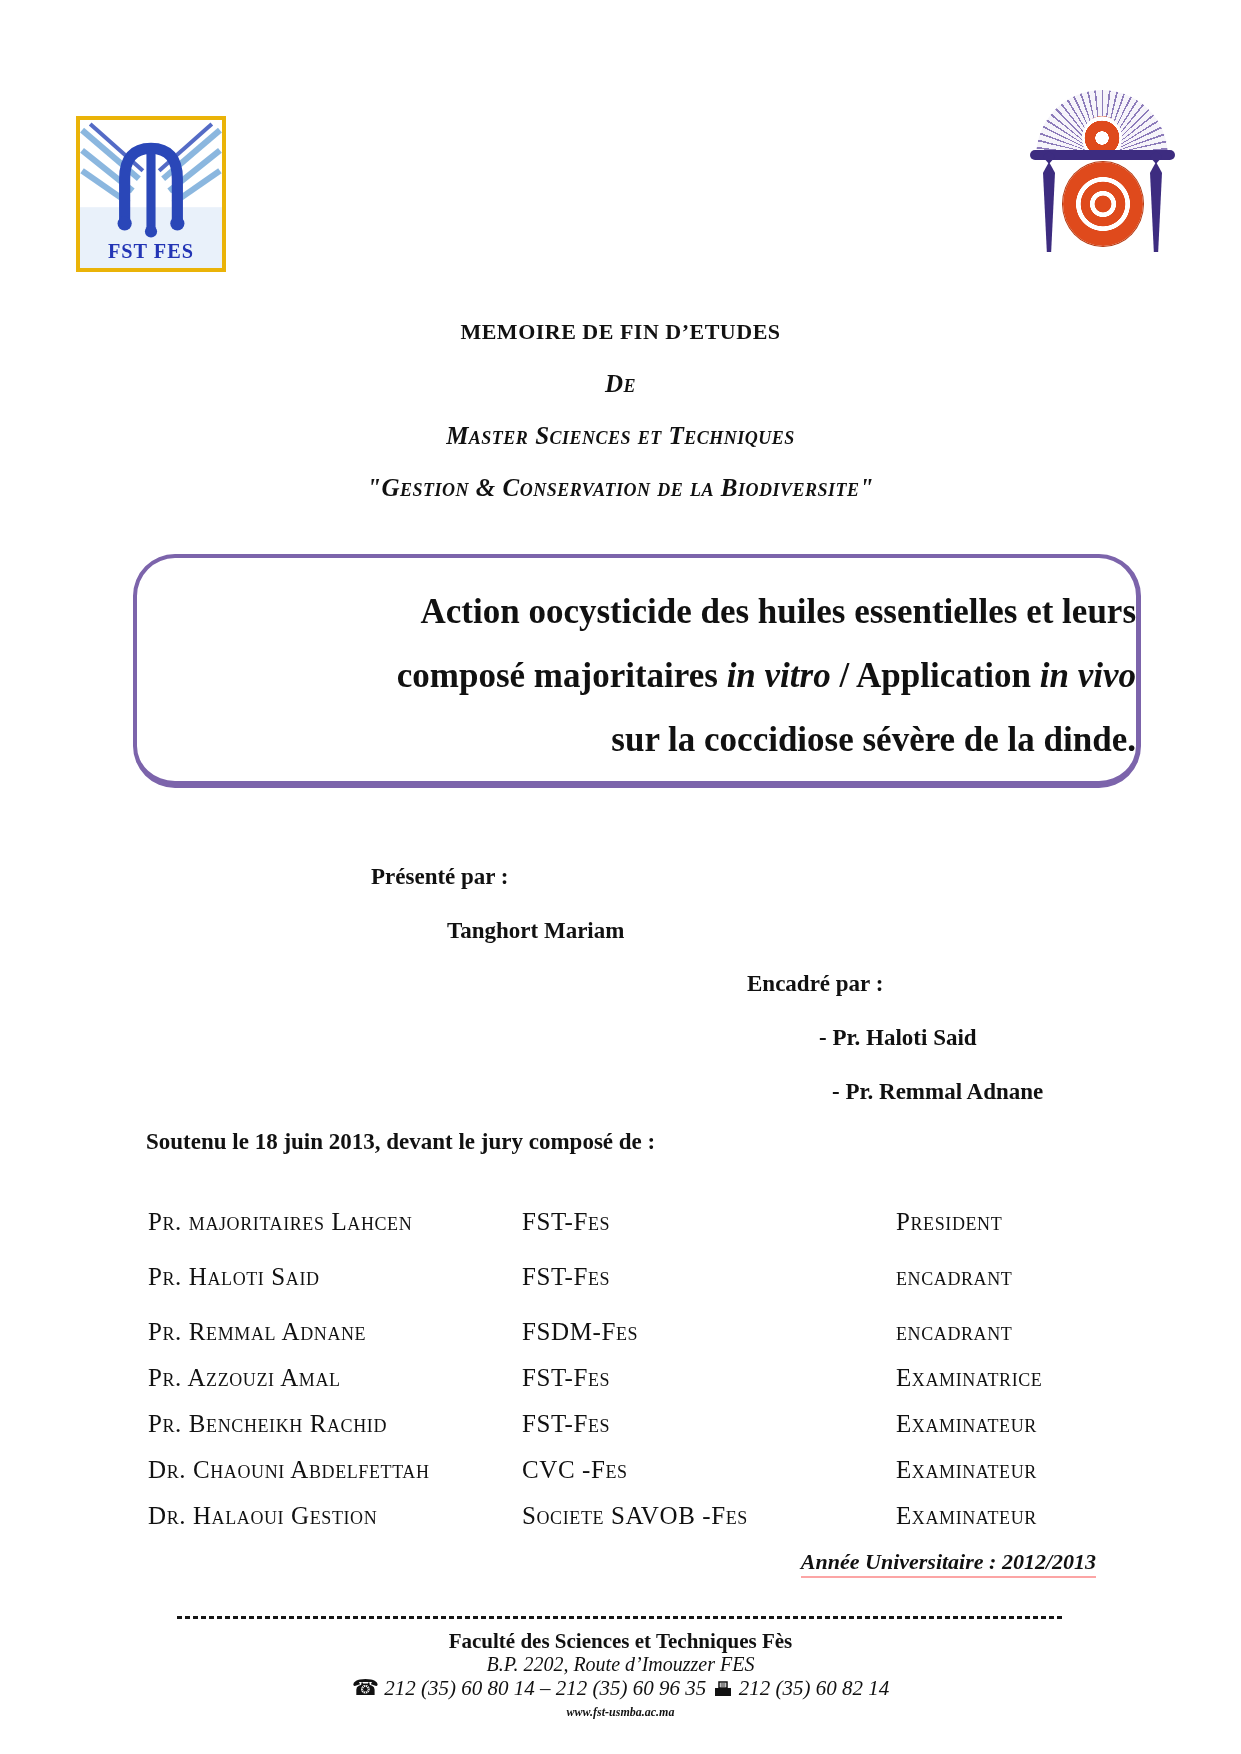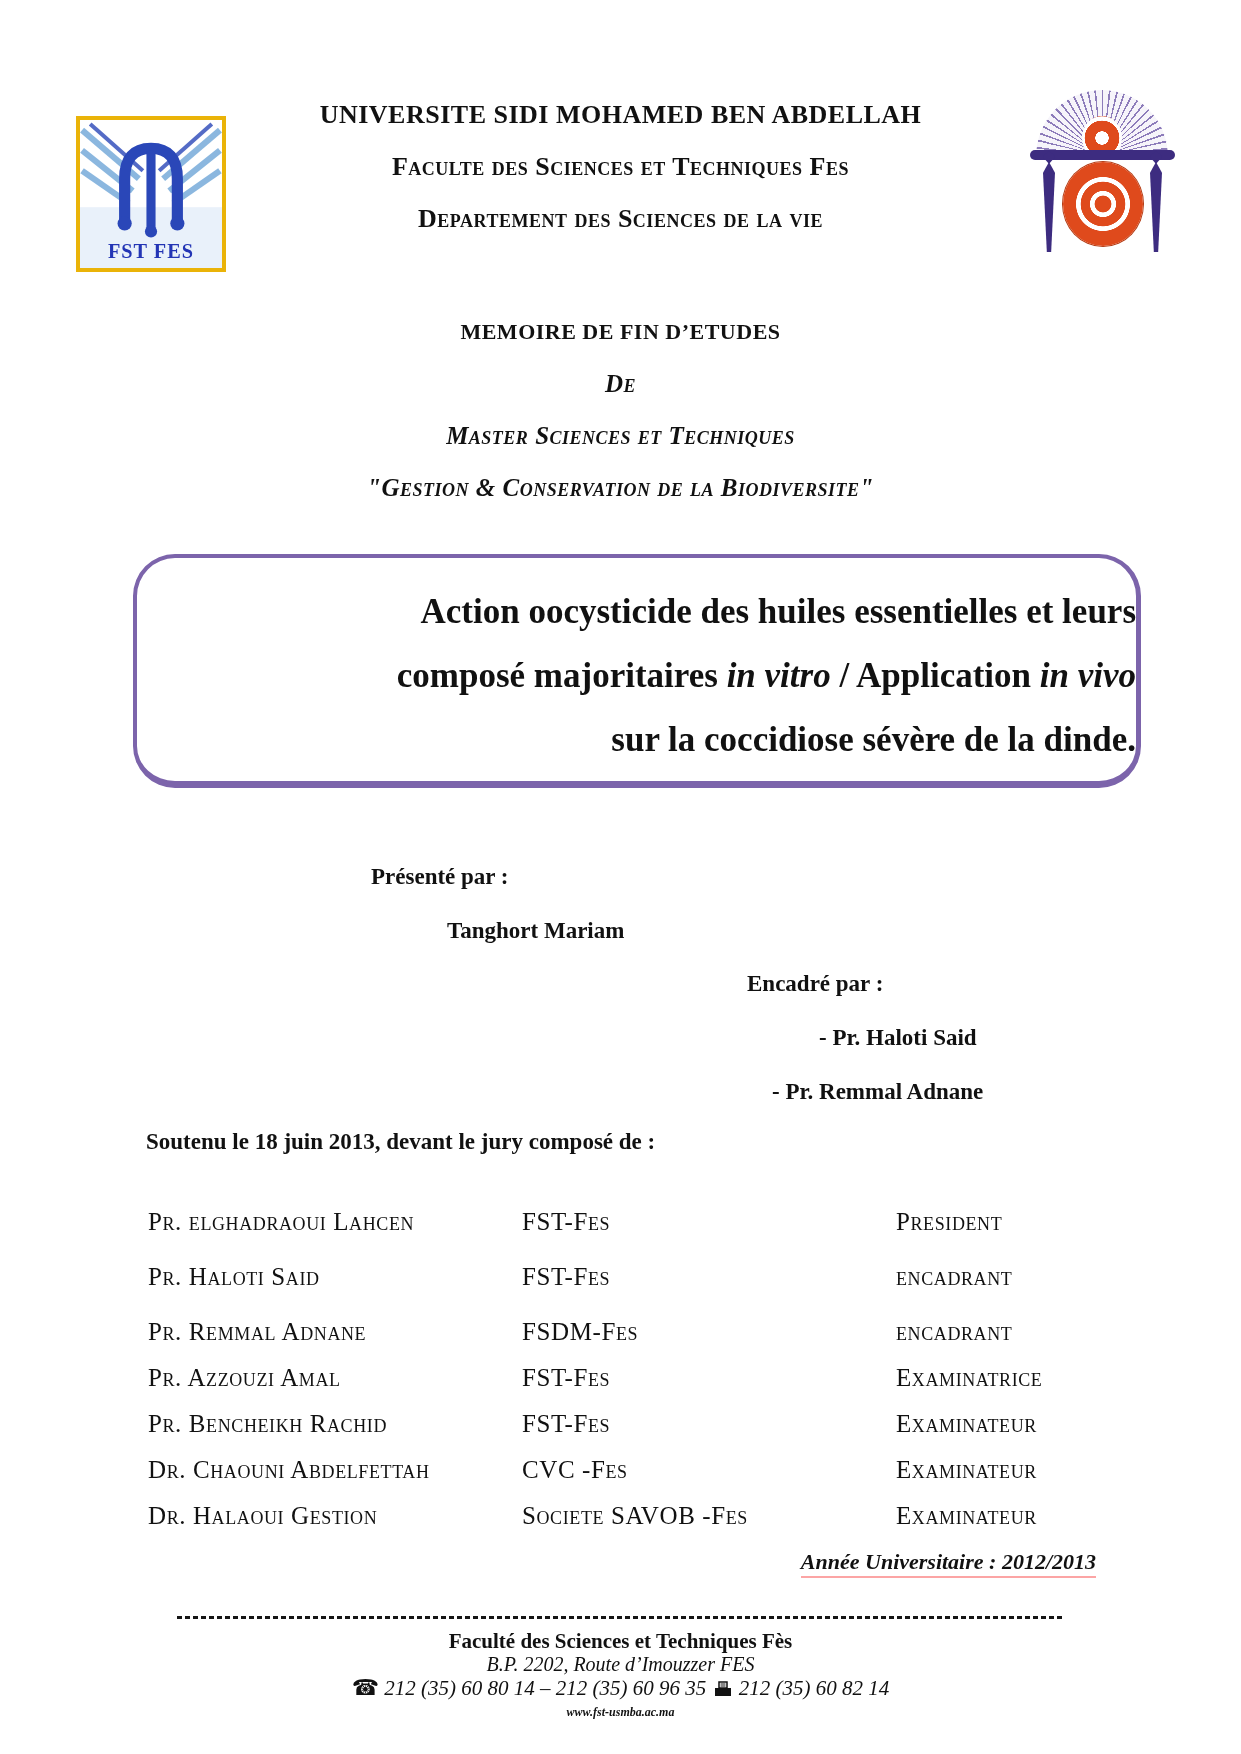--- a/index.html
+++ b/index.html
@@ -102,49 +102,44 @@
     <div class="em-fan"></div>
     <div class="em-toporn"></div>
     <div class="em-bar"></div>
     <div class="em-finial l"></div>
     <div class="em-finial r"></div>
     <div class="em-pillar l"></div>
     <div class="em-pillar r"></div>
     <div class="em-medal"></div>
   </div>
 
-  <div class="hdr-text">
-    <div class="hdr-line">UNIVERSITE SIDI MOHAMED BEN ABDELLAH</div>
-    <div class="hdr-line sc">Faculte des Sciences et Techniques Fes</div>
-    <div class="hdr-line sc">Departement des Sciences de la vie</div>
-  </div>
 
   <div class="degree">
     <div class="deg-line">MEMOIRE DE FIN D’ETUDES</div>
     <div class="deg-line itsc">De</div>
     <div class="deg-line itsc">Master Sciences et Techniques</div>
     <div class="deg-line itsc">"Gestion &amp; Conservation de la Biodiversite"</div>
   </div>
 
   <div class="title-box">
     <div class="title-line">Action oocysticide des huiles essentielles et leurs</div>
     <div class="title-line"><span>composé majoritaires </span><span class="it">in vitro</span><span> / Application </span><span class="it">in vivo</span></div>
     <div class="title-line">sur la coccidiose sévère de la dinde.</div>
   </div>
 
   <div class="pline" style="left:371px; top:857px;">Présenté par :</div>
   <div class="pline" style="left:447px; top:911px;">Tanghort Mariam</div>
   <div class="pline" style="left:747px; top:964px;">Encadré par :</div>
   <div class="pline" style="left:819px; top:1018px;">- Pr. Haloti Said</div>
-  <div class="pline" style="left:772px; top:1072px;">- Pr. Remmal Adnane</div>
+  <div class="pline" style="left:832px; top:1072px;">- Pr. Remmal Adnane</div>
   <div class="pline" style="left:146px; top:1122px;">Soutenu le  18 juin 2013, devant le jury composé de :</div>
 
   <div class="jury">
     <div class="jury-row">
-      <span class="jc1">Pr. elghadraoui Lahcen</span>
+      <span class="jc1">Pr. majoritaires Lahcen</span>
       <span class="jc2">FST-Fes</span>
       <span class="jc3">President</span>
     </div>
     <div class="jury-row">
       <span class="jc1">Pr. Haloti Said</span>
       <span class="jc2">FST-Fes</span>
       <span class="jc3">encadrant</span>
     </div>
     <div class="jury-row">
       <span class="jc1">Pr. Remmal Adnane</span>

